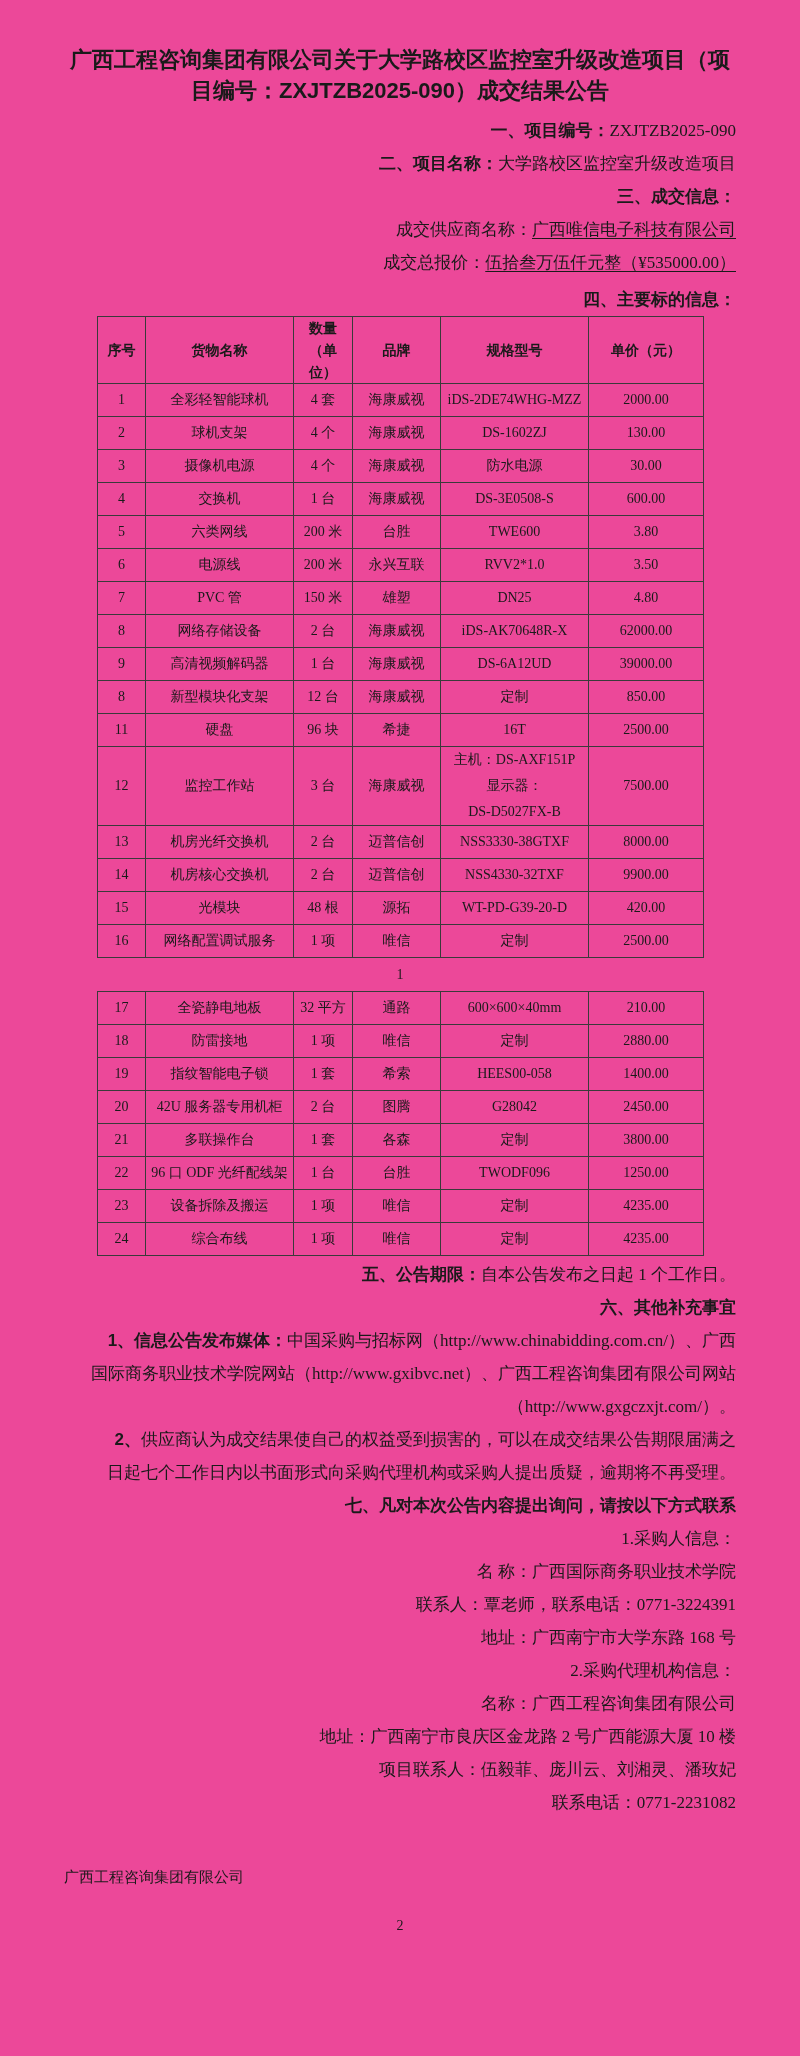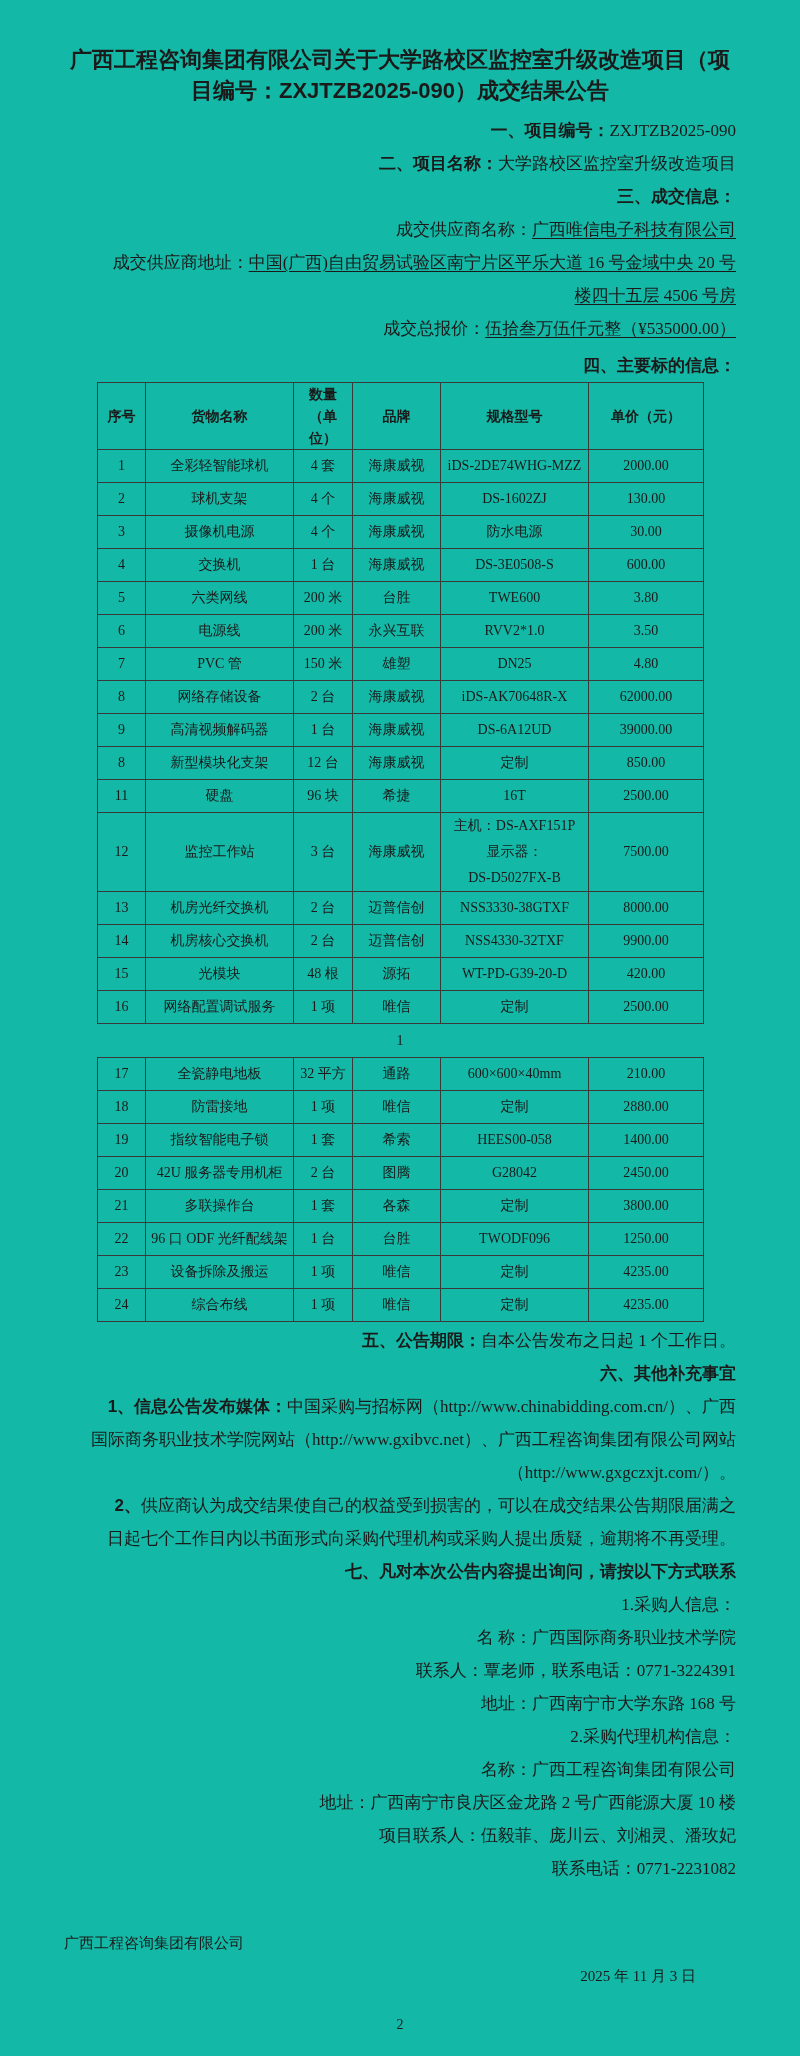--- a/index.html
+++ b/index.html
@@ -1,18 +1,18 @@
 <!DOCTYPE html>
 <html><head>
 <meta charset="utf-8">
 <style>
   html,body{margin:0;padding:0;background:#ffffff;}
   .page{
     width:800px;height:2056px;box-sizing:border-box;
-    padding:30px 64px 0 64px;background:#14b8a6;overflow:hidden;
+    padding:30px 64px 0 64px;background:#ec4899;overflow:hidden;
     font-family:"Liberation Serif","DejaVu Serif",serif;color:#1a1a1a;
   }
   .title{
     font-size:22px;line-height:31px;font-weight:bold;text-align:center;
     margin:14px 6px 0 6px;
     font-family:"Liberation Sans","DejaVu Sans",sans-serif;
   }
   .p{font-size:17px;line-height:33px;margin:0;text-indent:2em;text-align:right;}
   .p.first{margin-top:8px;}
   .hd{font-weight:bold;font-family:"Liberation Sans","DejaVu Sans",sans-serif;}
@@ -53,23 +53,20 @@
   </p>
 
   <p class="p">
     <span class="hd">三、成交信息：</span>
   </p>
 
   <p class="p">
     <span>成交供应商名称：</span><span class="u">广西唯信电子科技有限公司</span>
   </p>
 
-  <p class="p">
-    <span>成交供应商地址：</span><span class="u">中国(广西)自由贸易试验区南宁片区平乐大道 16 号金域中央 20 号楼四十五层 4506 号房</span>
-  </p>
 
   <p class="p">
     <span>成交总报价：</span><span class="u">伍拾叁万伍仟元整（¥535000.00）</span>
   </p>
 
   <p class="p" style="margin-top:4px;">
     <span class="hd">四、主要标的信息：</span>
   </p>
 
   <table class="goods-table">
@@ -334,16 +331,15 @@
   <p class="p">联系人：覃老师，联系电话：0771-3224391</p>
   <p class="p">地址：广西南宁市大学东路 168 号</p>
 
   <p class="p">2.采购代理机构信息：</p>
   <p class="p">名称：广西工程咨询集团有限公司</p>
   <p class="p">地址：广西南宁市良庆区金龙路 2 号广西能源大厦 10 楼</p>
   <p class="p">项目联系人：伍毅菲、庞川云、刘湘灵、潘玫妃</p>
   <p class="p">联系电话：0771-2231082</p>
 
   <p class="footer-company">广西工程咨询集团有限公司</p>
-  <p class="footer-date">2025 年 11 月 3 日</p>
   <p class="footer-page">2</p>
 
 </div>
 
 </body></html>

